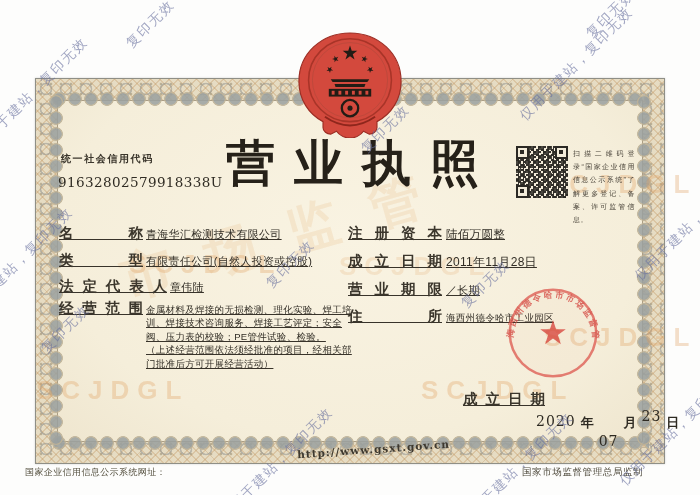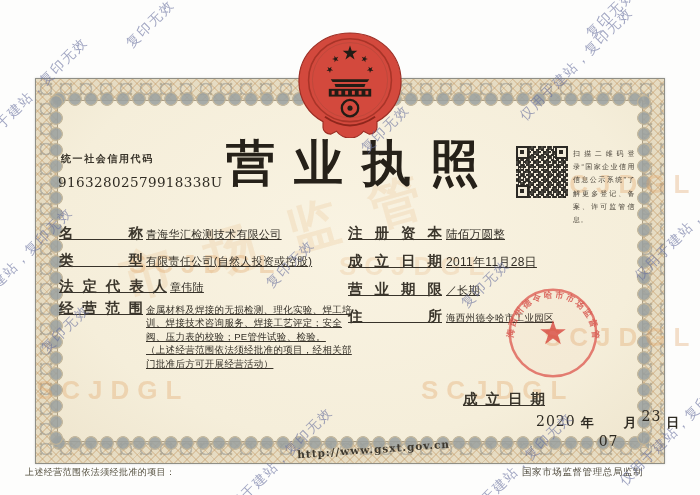--- a/index.html
+++ b/index.html
@@ -205,21 +205,21 @@
         <rect x="69" y="61" width="3" height="4" fill="#d3493d"></rect>
           <rect x="76" y="61" width="3" height="4" fill="#d3493d"></rect>
         <circle cx="60" cy="79" r="8.5" fill="#d3493d" stroke="#221c15" stroke-width="2.4"></circle>
         <circle cx="60" cy="79" r="2.6" fill="#221c15"></circle>
         <path d="M34 88 Q47 97 60 97 Q73 97 86 88" fill="none" stroke="#8f261c" stroke-width="2"></path>
       </svg>
 
     </div>
   </div>
 
-  <div class="footer-left">上述经营范围依法须经批准的项目：</div>
+  <div class="footer-left">国家企业信用信息公示系统网址：</div>
   <div class="footer-url">http://www.gsxt.gov.cn</div>
   <div class="footer-right">国家市场监督管理总局监制</div>
 
   <div class="wm" style="left:-45px;top:85px;">仅用于建站，复印无效</div>
   <div class="wm" style="left:120px;top:15px;">复印无效</div>
   <div class="wm" style="left:355px;top:120px;">复印无效</div>
   <div class="wm" style="left:500px;top:55px;">仅用于建站，复印无效</div>
   <div class="wm" style="left:580px;top:5px;">复印无效</div>
   <div class="wm" style="left:615px;top:215px;">仅用于建站，复印无效</div>
   <div class="wm" style="left:-60px;top:255px;">仅用于建站，复印无效</div>

